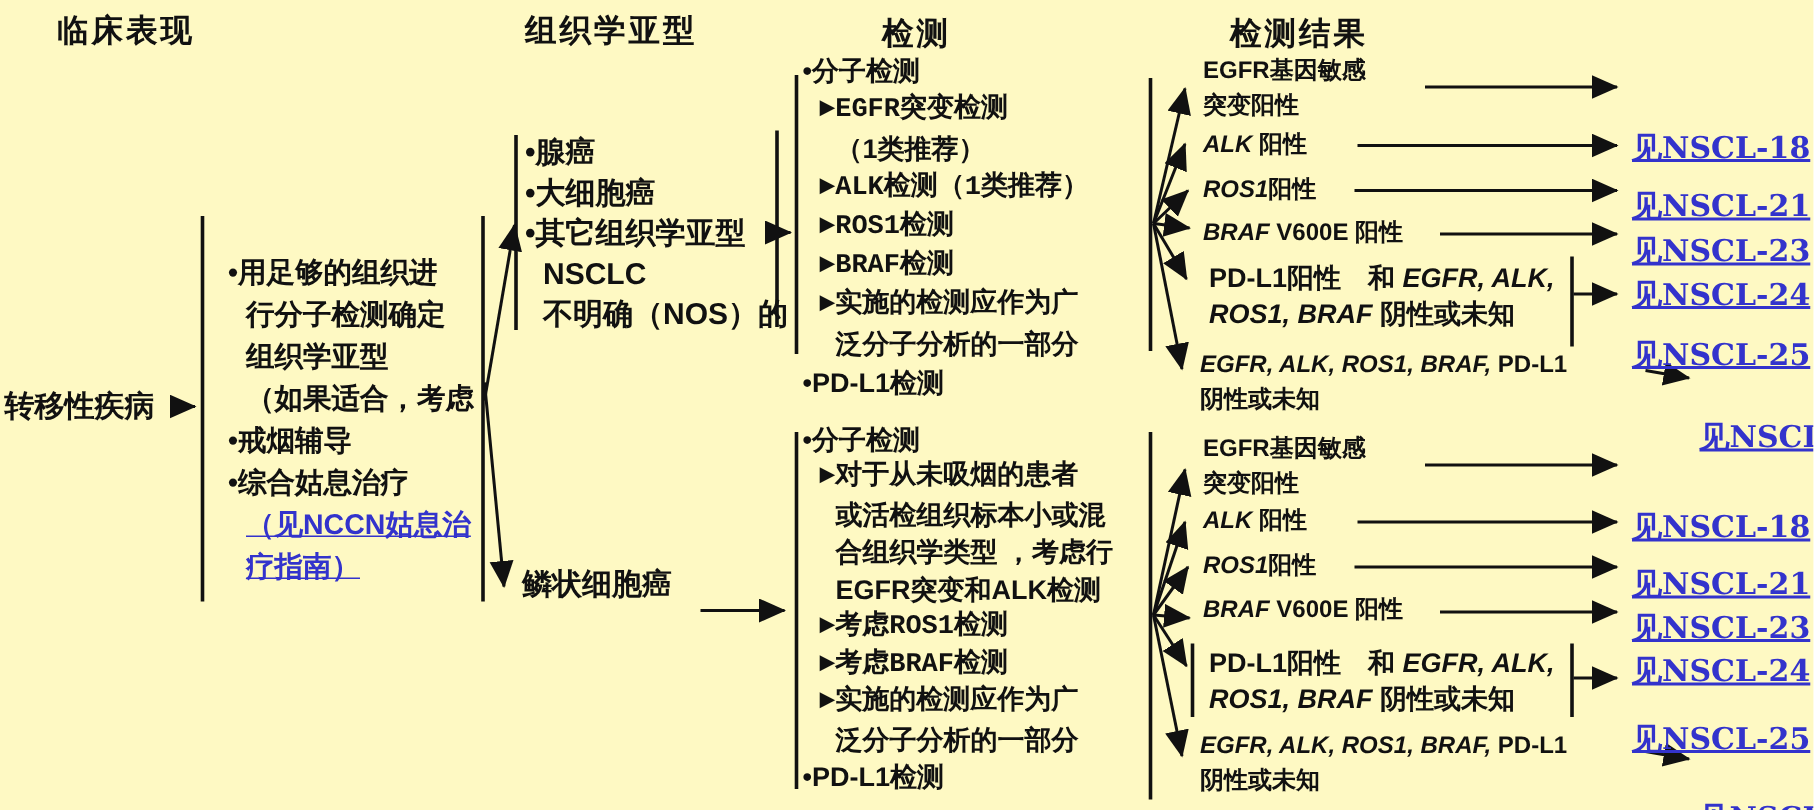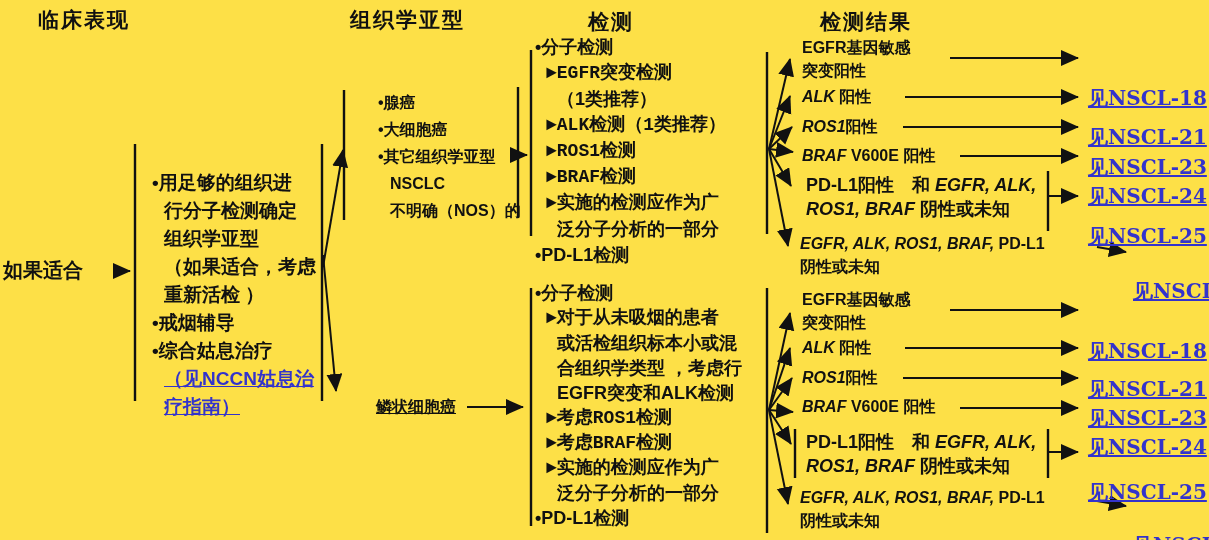--- a/index.html
+++ b/index.html
@@ -1,24 +1,24 @@
 <!DOCTYPE html>
 <html><head>
 <meta charset="utf-8">
 <style>
   html,body{margin:0;padding:0;background:#ffffff;}
-  .canvas{position:relative;width:1209px;height:540px;background:#fde047;overflow:hidden;
+  .canvas{position:relative;width:1209px;height:540px;background:#fef9c3;overflow:hidden;
           font-family:"Liberation Sans",sans-serif;color:#111;}
   svg.connectors{position:absolute;left:0;top:0;z-index:1;}
   .abs{position:absolute;z-index:2;white-space:nowrap;}
   .hdr{font-size:21px;font-weight:700;letter-spacing:2px;}
   .cjk{font-size:19px;font-weight:700;line-height:28px;}
   .tst{font-size:18px;font-weight:700;line-height:26px;}
   .tst2{font-size:18px;font-weight:700;line-height:25px;}
-  .hist{font-size:16px;font-weight:700;line-height:27px;margin-left:28px;}
+  .hist{font-size:20px;font-weight:700;line-height:27px;}
   .cont{padding-left:12px;}
   .acont{padding-left:11px;font-family:Liberation Mono, monospace;}
   .ccont{padding-left:22px;}
   .entry{font-size:20px;font-weight:700;}
   .res{font-size:16px;font-weight:700;line-height:23px;}
   .res2{font-size:18px;font-weight:700;line-height:24px;}
   .gi{font-style:italic;font-weight:700;}
   .gb{font-weight:700;}
   .linkline{color:#3333cc;text-decoration:underline;}
   a.nscl{font-family:"DejaVu Serif",serif;font-size:20px;font-weight:600;
@@ -85,42 +85,41 @@
       <line x1="1049" y1="452" x2="1078" y2="452"></line>
       <line x1="1097" y1="501" x2="1126" y2="506"></line>
     </g>
   </svg>
 
   <div class="abs hdr" style="left:38px;top:6px;">临床表现</div>
   <div class="abs hdr" style="left:350px;top:6px;">组织学亚型</div>
   <div class="abs hdr" style="left:588px;top:8px;">检测</div>
   <div class="abs hdr" style="left:820px;top:8px;">检测结果</div>
 
-  <div class="abs entry" style="left:3px;top:257px;">如果适合</div>
+  <div class="abs entry" style="left:3px;top:257px;">转移性疾病</div>
 
   <div class="abs cjk" style="left:152px;top:141px;width:184px;margin-top:28px;">
     <div>•用足够的组织进</div>
     <div class="cont">行分子检测确定</div>
     <div class="cont">组织学亚型</div>
     <div class="cont">（如果适合，考虑</div>
-    <div class="cont">重新活检 ）</div>
     <div>•戒烟辅导</div>
     <div>•综合姑息治疗</div>
     <div class="cont linkline">（见NCCN姑息治</div>
     <div class="cont linkline">疗指南）</div>
   </div>
 
   <div class="abs hist" style="left:350px;top:89px;">
     <div>•腺癌</div>
     <div>•大细胞癌</div>
     <div>•其它组织学亚型</div>
     <div class="cont">NSCLC</div>
     <div class="cont">不明确（NOS）的</div>
   </div>
-  <div class="abs hist" style="left:348px;top:393px;text-decoration:underline;">鳞状细胞癌</div>
+  <div class="abs hist" style="left:348px;top:377px;">鳞状细胞癌</div>
 
   <div class="abs tst" style="left:535px;top:34px;">
     <div>•分子检测</div>
     <div class="acont">►EGFR突变检测</div>
     <div class="ccont">（1类推荐）</div>
     <div class="acont">►ALK检测（1类推荐）</div>
     <div class="acont">►ROS1检测</div>
     <div class="acont">►BRAF检测</div>
     <div class="acont">►实施的检测应作为广</div>
     <div class="ccont">泛分子分析的一部分</div>

